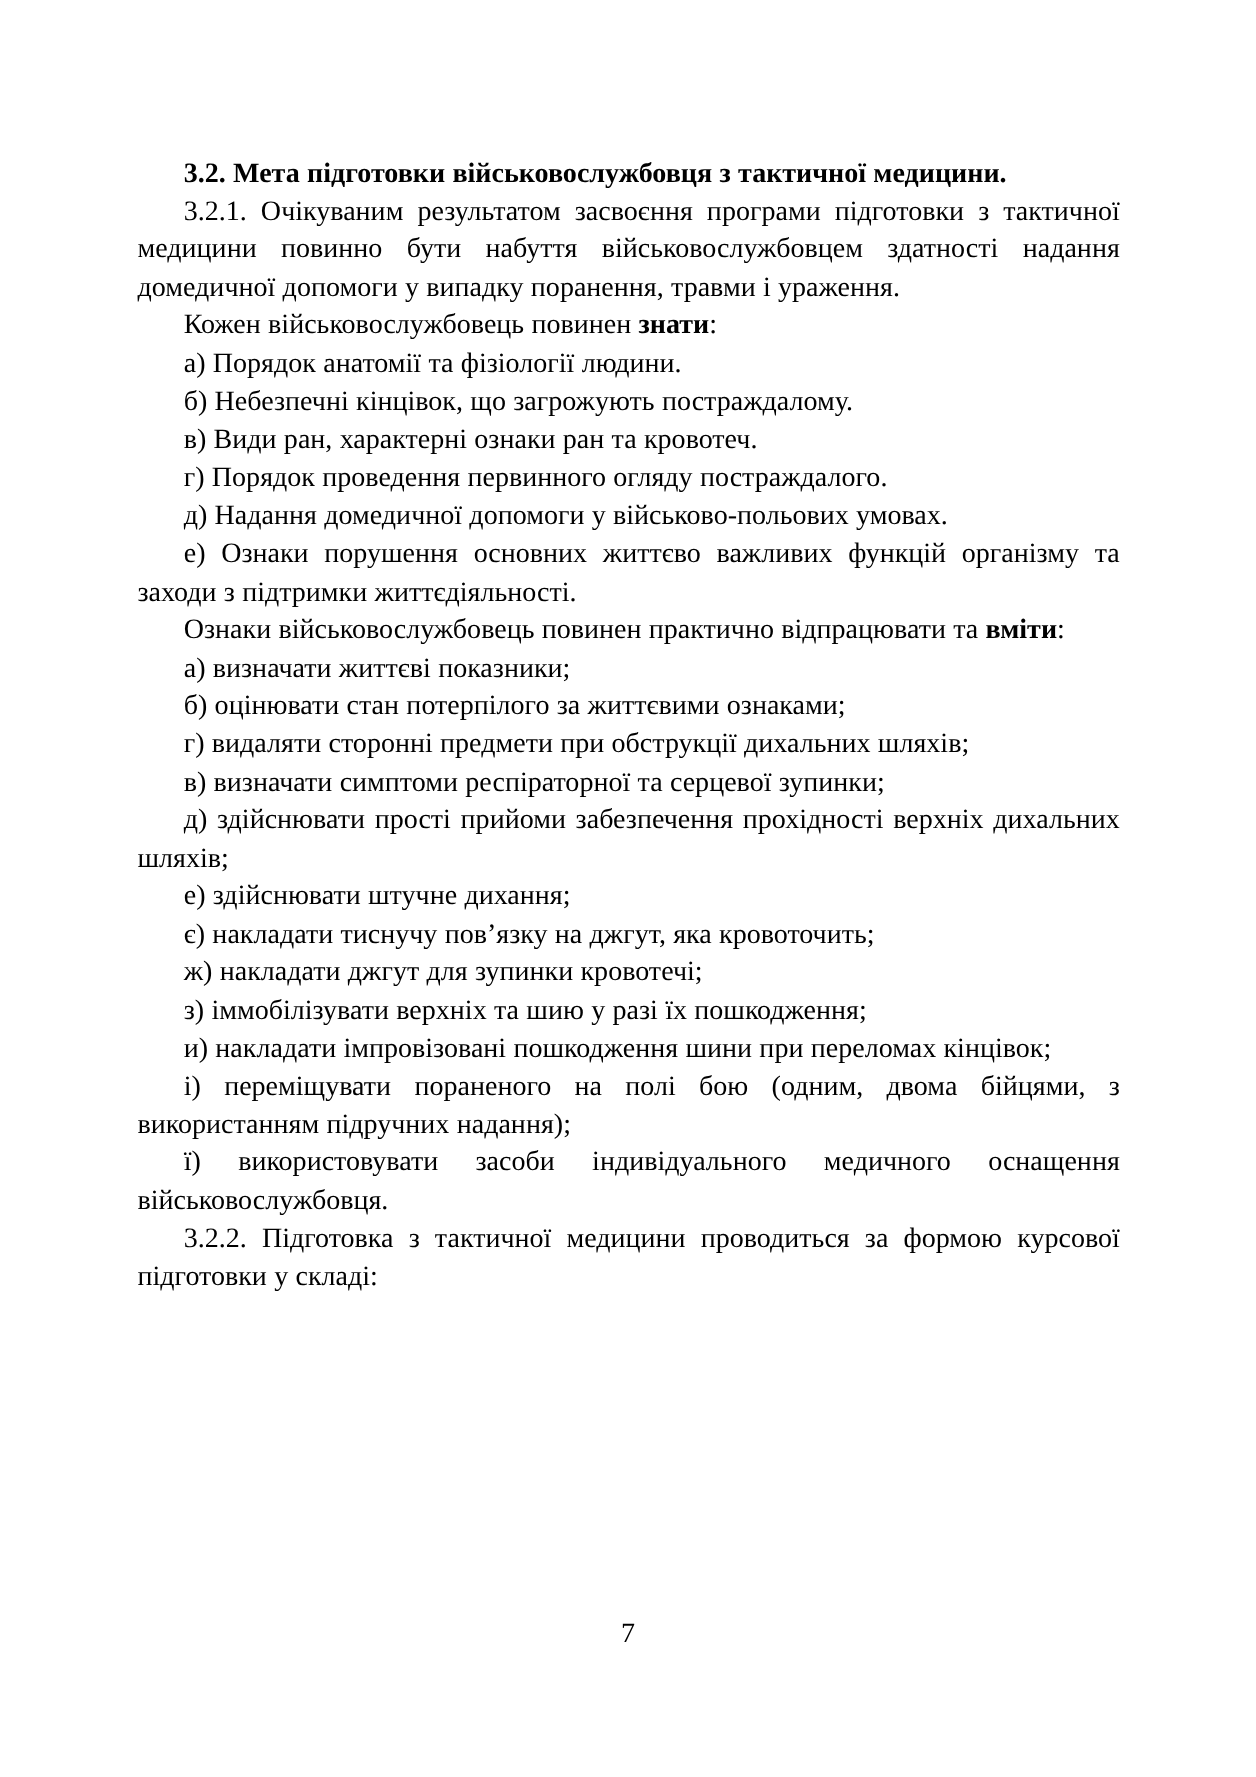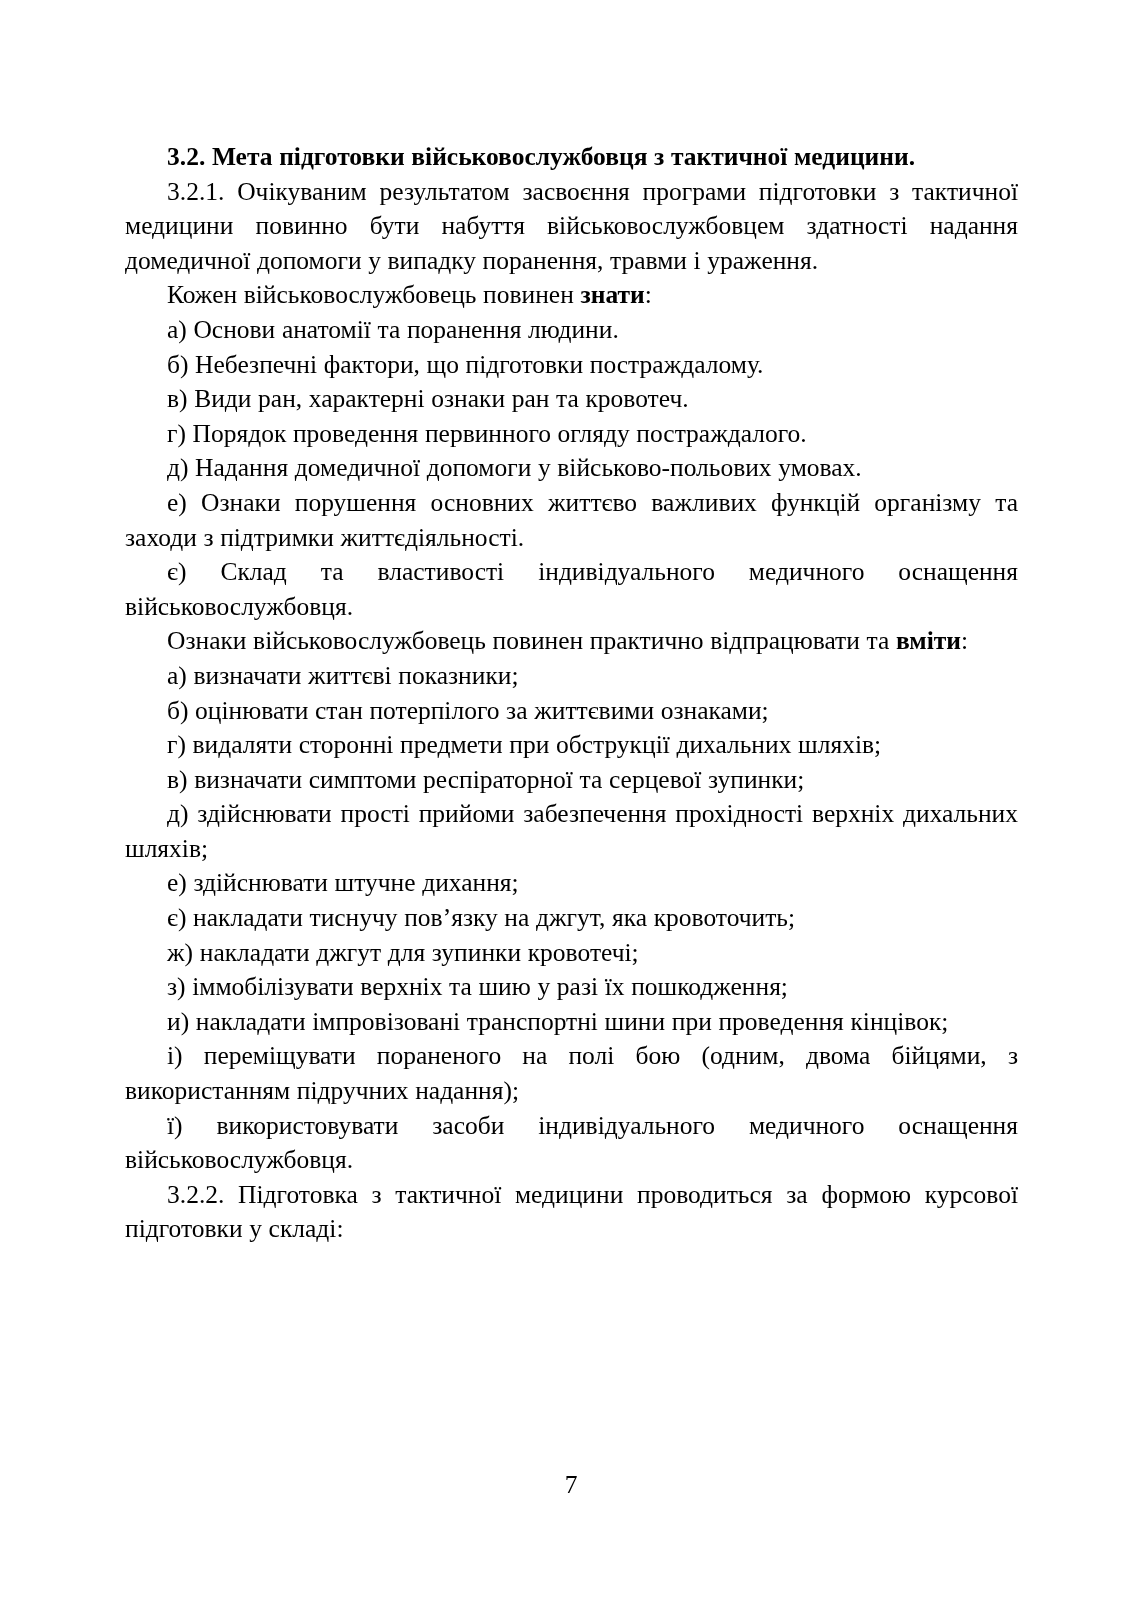--- a/index.html
+++ b/index.html
@@ -63,40 +63,39 @@
   <div class="text-column">
 
     <p class="para">
       <span class="bold">3.2. Мета підготовки військовослужбовця з тактичної медицини.</span>
     </p>
 
     <p class="para">3.2.1. Очікуваним результатом засвоєння програми підготовки з тактичної медицини повинно бути набуття військовослужбовцем здатності надання домедичної допомоги у випадку поранення, травми і ураження.</p>
 
     <p class="para last-left"><span>Кожен військовослужбовець повинен </span><span class="bold">знати</span><span>:</span></p>
 
-    <p class="para last-left">а) Основи анатомії та поранення людини.</p>
-    <p class="para last-left">б) Небезпечні фактори, що підготовки постраждалому.</p>
+    <p class="para last-left">а) Порядок анатомії та фізіології людини.</p>
+    <p class="para last-left">б) Небезпечні кінцівок, що загрожують постраждалому.</p>
     <p class="para last-left">в) Види ран, характерні ознаки ран та кровотеч.</p>
     <p class="para last-left">г) Порядок проведення первинного огляду постраждалого.</p>
     <p class="para last-left">д) Надання домедичної допомоги у військово-польових умовах.</p>
     <p class="para">е) Ознаки порушення основних життєво важливих функцій організму та заходи з підтримки життєдіяльності.</p>
-    <p class="para">є) Склад та властивості індивідуального медичного оснащення військовослужбовця.</p>
 
     <p class="para"><span>Ознаки військовослужбовець повинен практично відпрацювати та </span><span class="bold">вміти</span><span>:</span></p>
 
     <p class="para last-left">а) визначати життєві показники;</p>
     <p class="para last-left">б) оцінювати стан потерпілого за життєвими ознаками;</p>
     <p class="para">г) видаляти сторонні предмети при обструкції дихальних шляхів;</p>
     <p class="para last-left">в) визначати симптоми респіраторної та серцевої зупинки;</p>
     <p class="para">д) здійснювати прості прийоми забезпечення прохідності верхніх дихальних шляхів;</p>
     <p class="para last-left">е) здійснювати штучне дихання;</p>
     <p class="para last-left">є) накладати тиснучу пов’язку на джгут, яка кровоточить;</p>
     <p class="para last-left">ж) накладати джгут для зупинки кровотечі;</p>
     <p class="para last-left">з) іммобілізувати верхніх та шию у разі їх пошкодження;</p>
-    <p class="para">и) накладати імпровізовані транспортні шини при проведення кінцівок;</p>
+    <p class="para">и) накладати імпровізовані пошкодження шини при переломах кінцівок;</p>
     <p class="para">і) переміщувати пораненого на полі бою (одним, двома бійцями, з використанням підручних надання);</p>
     <p class="para">ї) використовувати засоби індивідуального медичного оснащення військовослужбовця.</p>
 
     <p class="para">3.2.2. Підготовка з тактичної медицини проводиться за формою курсової підготовки у складі:</p>
 
   </div>
 
   <div class="page-number">7</div>
 
 </div>

